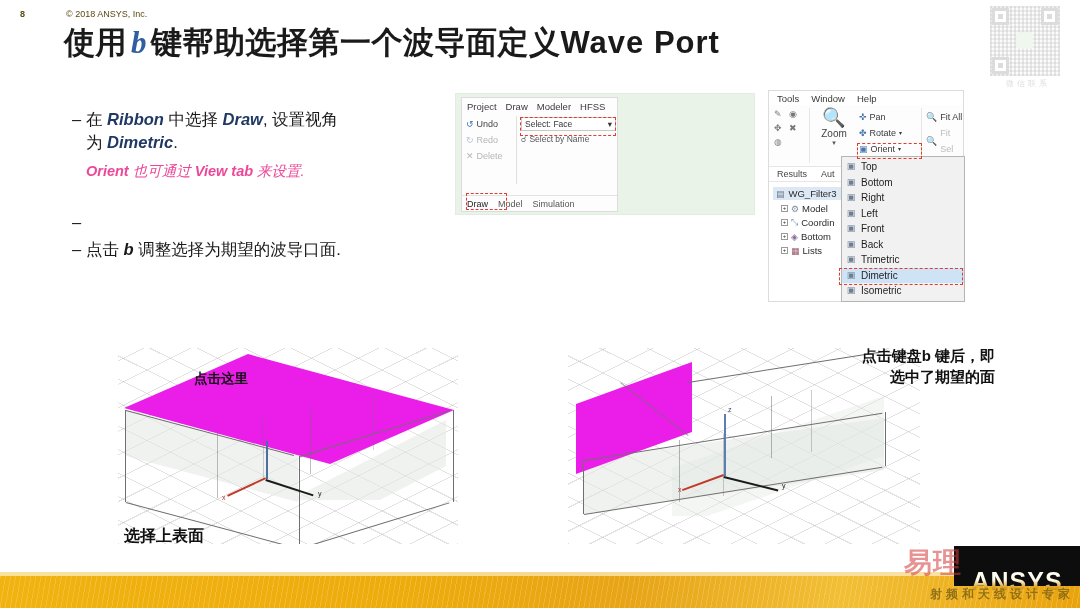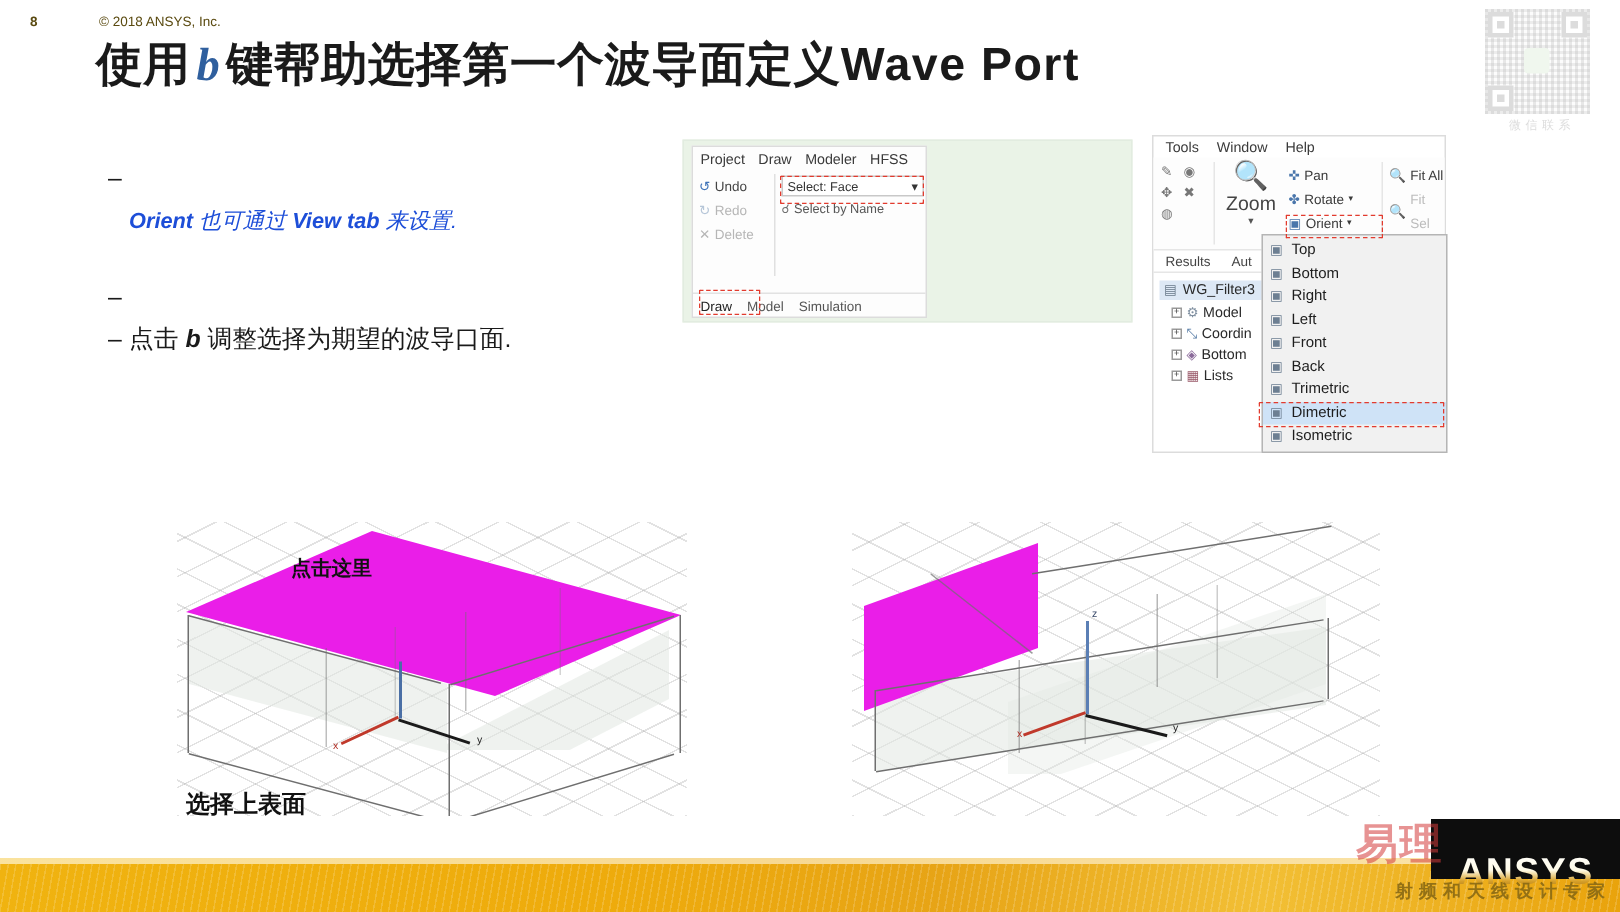--- a/index.html
+++ b/index.html
@@ -28,21 +28,21 @@
   #title .latin { font-family: Liberation Sans, sans-serif; letter-spacing: 1px; }
 
   
   #bullets { position: absolute; left: 72px; top: 108px; width: 400px; }
   .bullet-row { display: flex; font-size: 16.5px; color: #1a1a1a; line-height: 1.42; }
   .dash { width: 14px; flex: 0 0 14px; }
   .btext em { font-style: italic; font-weight: bold; color: #1f3864; }
   .btext em.plain { color: #1a1a1a; }
   .sub-note {
     margin-left: 14px; margin-top: 7px;
-    font-size: 14.5px; font-style: italic; color: #1d4ed8;
+    font-size: 14.5px; font-style: italic; color: #ec4899;
   }
   .sub-note b { font-weight: bold; font-style: italic; }
   .gap { height: 30px; }
 
   
   #ribbon-shot {
     position: absolute; left: 455px; top: 93px;
     width: 300px; height: 122px;
     background: #eaf3e7;
     border: 1px solid #e2ece0;
@@ -107,21 +107,21 @@
     position: relative; height: 62px;
     border-bottom: 1px solid #e6e6e6; background: #fdfdfd;
   }
   .or-iconcol {
     position: absolute; left: 5px; top: 4px; width: 36px;
     display: flex; flex-wrap: wrap; gap: 3px;
   }
   .or-tinyicon { width: 12px; height: 11px; font-size: 9px; color: #777; }
   .or-zoom { position: absolute; left: 44px; top: 3px; width: 42px; text-align: center; }
   .or-zoomglass { font-size: 19px; color: #5b7fa8; line-height: 20px; }
-  .or-zoomlbl { font-size: 13px; color: #444; }
+  .or-zoomlbl { font-size: 10px; color: #444; }
   .or-vsep { position: absolute; top: 3px; width: 1px; height: 55px; background: #e6e6e6; }
   .or-cmds { position: absolute; left: 90px; top: 4px; width: 62px; font-size: 9px; }
   .or-cmd { display: flex; align-items: center; gap: 3px; color: #3a3a3a; line-height: 16px; }
   .or-cmdico { font-size: 9px; color: #4a76ab; }
   .or-fit { position: absolute; left: 157px; top: 4px; font-size: 9px; }
   .or-fit .dimmed { color: #bcbcbc; }
   .or-fitrow { display: flex; align-items: center; gap: 3px; line-height: 16px; color: #3a3a3a; }
   .or-tabrow {
     height: 15px; display: flex; gap: 14px; align-items: center;
     padding-left: 8px; font-size: 9px; color: #444;
@@ -269,20 +269,21 @@
     </div>
     <div id="qr-label">微信联系</div>
   </div>
 
   <div id="title"><span>使用</span><span class="blue-b">b</span><span>键帮助选择第一个波导面定义</span><span class="latin">Wave Port</span></div>
 
   <div id="bullets">
 
     <div class="bullet-row">
       <span class="dash">–</span>
+      <span class="btext"><span>在 </span><em>Ribbon</em><span> 中选择 </span><em>Draw</em><span>, 设置视角</span><br><span>为 </span><em>Dimetric</em><span>.</span></span>
     </div>
 
     <div class="sub-note"><b>Orient</b><span> 也可通过 </span><b>View tab</b><span> 来设置.</span></div>
 
     <div class="gap"></div>
 
     <div class="bullet-row">
       <span class="dash">–</span>
     </div>
 
@@ -529,20 +530,24 @@
     <div class="wire" style="left:244px; top:42px; width:62px; height:1px; transform: rotate(90deg); opacity:.35;"></div>
 
     <div class="axis" style="left:156px; top:128px; width:44px; background:#c0392b; transform: rotate(160deg);"></div>
     <div class="axis" style="left:156px; top:128px; width:56px; background:#1a1a1a; transform: rotate(14deg);"></div>
     <div class="axis" style="left:156px; top:128px; width:62px; background:#5b7fb5; transform: rotate(-90deg);"></div>
     <div class="axlabel" style="left:110px; top:138px; color:#b03026;">x</div>
     <div class="axlabel" style="left:214px; top:134px;">y</div>
     <div class="axlabel" style="left:160px; top:58px; color:#3a4a6a;">z</div>
   </div>
 
+  <div id="cap-right">
+    <span>点击键盘b 键后，即</span><br>
+    <span>选中了期望的面</span>
+  </div>
 
   <div id="footer-band"></div>
   <div id="footer"></div>
   <div id="page-num">8</div>
   <div id="copyright">© 2018 ANSYS, Inc.</div>
   <div id="wm-red">易理</div>
   <div id="ansys-logo">
     <span class="logo-text">ANSYS</span>
   </div>
   <div id="wm-brand">射频和天线设计专家</div>

